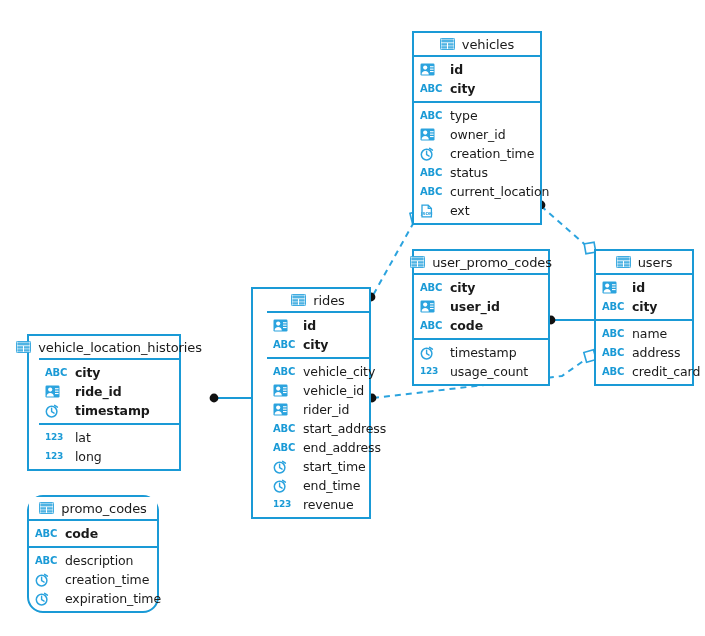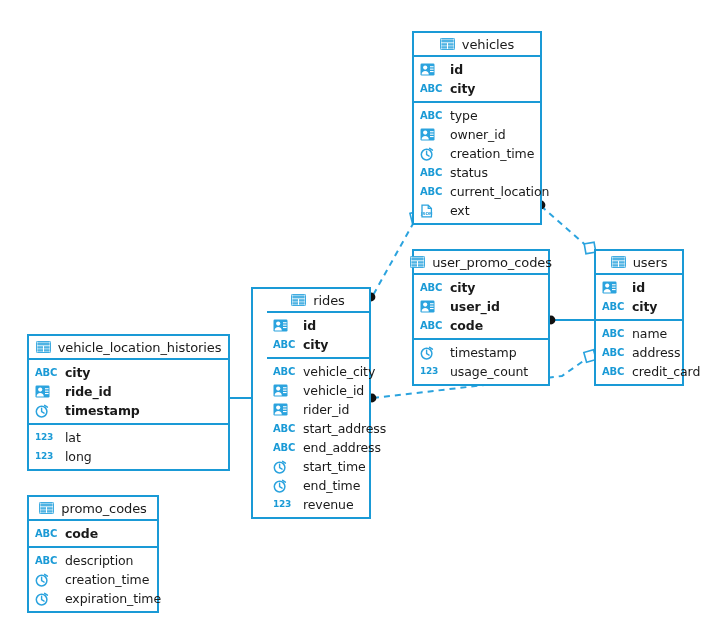--- a/index.html
+++ b/index.html
@@ -267,21 +267,21 @@
             </svg>
           </span>
           <span class="field-label">timestamp</span>
         </div>
         <div class="field">
           <span class="ic ic-123">123</span>
           <span class="field-label">usage_count</span>
         </div>
       </div>
     </div>
-    <div class="entity" style="left: 594px; top: 249px; width: 90px;">
+    <div class="entity" style="left: 594px; top: 249px; width: 100px;">
       <div class="entity-header">
         <span class="ic">
           <svg width="15" height="12" viewBox="0 0 15 12">
             <rect x="0.4" y="0.4" width="14.2" height="11.2" rx="1" fill="#ffffff" stroke="#2ba3de" stroke-width="1"></rect>
             <rect x="1.4" y="1.4" width="12.2" height="3" fill="#4fb3e3"></rect>
             <rect x="1.4" y="5.2" width="5.6" height="2.4" fill="#4fb3e3"></rect>
             <rect x="8" y="5.2" width="5.6" height="2.4" fill="#4fb3e3"></rect>
             <rect x="1.4" y="8.2" width="5.6" height="2.4" fill="#4fb3e3"></rect>
             <rect x="8" y="8.2" width="5.6" height="2.4" fill="#4fb3e3"></rect>
           </svg>
@@ -413,21 +413,21 @@
             </svg>
           </span>
           <span class="field-label">end_time</span>
         </div>
         <div class="field">
           <span class="ic ic-123">123</span>
           <span class="field-label">revenue</span>
         </div>
       </div>
     </div>
-    <div class="entity" style="left: 27px; top: 334px; width: 203px;">
+    <div class="entity" style="left: 27px; top: 334px; width: 154px; padding-left: 10px;">
       <div class="entity-header">
         <span class="ic">
           <svg width="15" height="12" viewBox="0 0 15 12">
             <rect x="0.4" y="0.4" width="14.2" height="11.2" rx="1" fill="#ffffff" stroke="#2ba3de" stroke-width="1"></rect>
             <rect x="1.4" y="1.4" width="12.2" height="3" fill="#4fb3e3"></rect>
             <rect x="1.4" y="5.2" width="5.6" height="2.4" fill="#4fb3e3"></rect>
             <rect x="8" y="5.2" width="5.6" height="2.4" fill="#4fb3e3"></rect>
             <rect x="1.4" y="8.2" width="5.6" height="2.4" fill="#4fb3e3"></rect>
             <rect x="8" y="8.2" width="5.6" height="2.4" fill="#4fb3e3"></rect>
           </svg>
@@ -467,21 +467,21 @@
         <div class="field">
           <span class="ic ic-123">123</span>
           <span class="field-label">lat</span>
         </div>
         <div class="field">
           <span class="ic ic-123">123</span>
           <span class="field-label">long</span>
         </div>
       </div>
     </div>
-    <div class="entity" style="left: 27px; top: 495px; width: 132px;">
+    <div class="entity" style="left: 27px; top: 495px; width: 132px; border-radius: 16px;">
       <div class="entity-header">
         <span class="ic">
           <svg width="15" height="12" viewBox="0 0 15 12">
             <rect x="0.4" y="0.4" width="14.2" height="11.2" rx="1" fill="#ffffff" stroke="#2ba3de" stroke-width="1"></rect>
             <rect x="1.4" y="1.4" width="12.2" height="3" fill="#4fb3e3"></rect>
             <rect x="1.4" y="5.2" width="5.6" height="2.4" fill="#4fb3e3"></rect>
             <rect x="8" y="5.2" width="5.6" height="2.4" fill="#4fb3e3"></rect>
             <rect x="1.4" y="8.2" width="5.6" height="2.4" fill="#4fb3e3"></rect>
             <rect x="8" y="8.2" width="5.6" height="2.4" fill="#4fb3e3"></rect>
           </svg>

